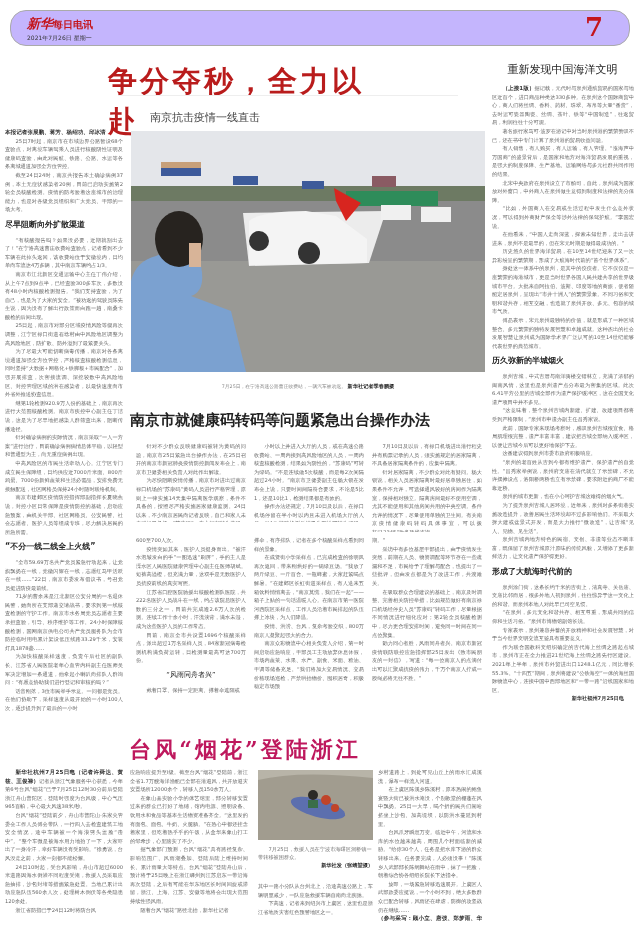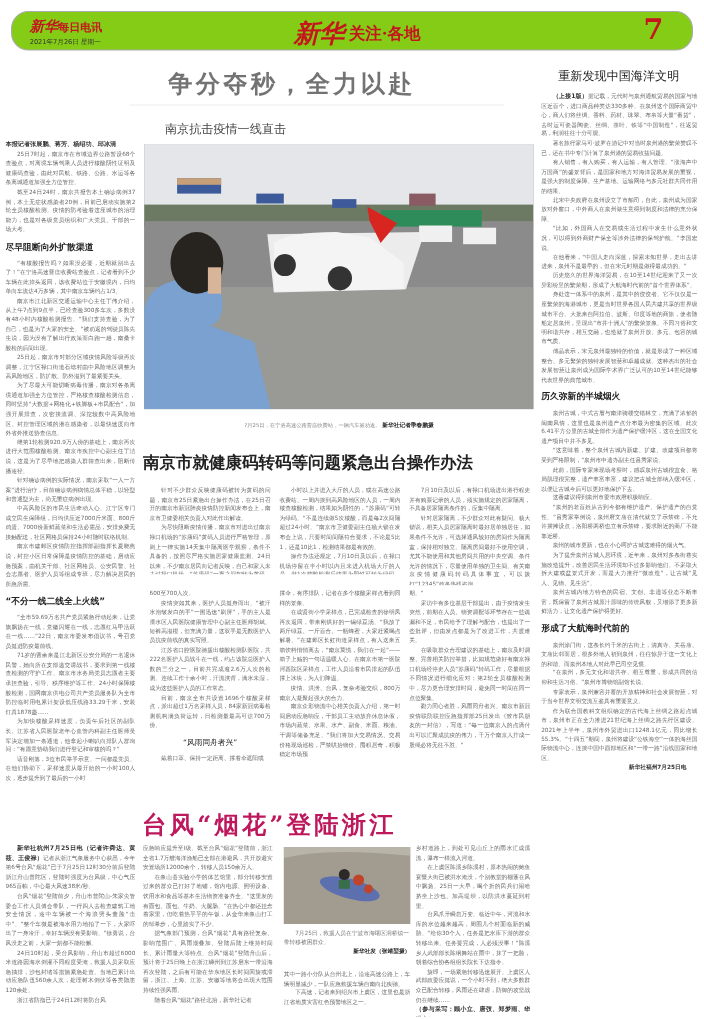--- a/index.html
+++ b/index.html
@@ -1,28 +1,28 @@
 <!DOCTYPE html>
 <html><head>
 <meta charset="utf-8">
 <style>
 *{margin:0;padding:0;box-sizing:border-box;}
 html,body{width:640px;height:926px;background:#fff;overflow:hidden;}
 body{font-family:"DejaVu Serif",serif;color:#333;position:relative;}
-.header{position:absolute;left:10px;top:10px;width:620px;height:36px;border:1px solid #aaa;border-radius:16px;background:#84cc16;}
+.header{position:absolute;left:10px;top:10px;width:620px;height:36px;border:1px solid #aaa;border-radius:16px;background:#c4b5fd;}
 .hdr-brand{position:absolute;left:16px;top:4px;}
 .hdr-brand .logo{font-family:"DejaVu Serif",serif;color:#c4161c;font-weight:bold;font-style:italic;font-size:13px;letter-spacing:0px;}
 .hdr-brand .logo small{font-size:10px;font-style:normal;}
 .hdr-brand .date{font-family:"DejaVu Sans",sans-serif;font-size:6px;color:#333;margin-top:1px;}
 .hdr-center{position:absolute;left:256px;top:4px;color:#c4161c;font-size:20px;font-weight:bold;white-space:nowrap;}
 .hdr-center .cal{font-style:italic;font-size:23px;}
 .hdr-center .sec{font-size:15px;vertical-align:3px;margin-left:4px;}
 .hdr-page{position:absolute;right:26px;top:1px;color:#c4161c;font-family:"DejaVu Serif",serif;font-weight:bold;font-size:26px;}
 
-.headline1{position:absolute;left:108px;top:62px;width:270px;text-align:right;font-size:22px;font-weight:bold;color:#737373;letter-spacing:3px;font-family:"DejaVu Serif",serif;}
+.headline1{position:absolute;left:108px;top:62px;width:270px;text-align:left;font-size:29px;font-weight:bold;color:#b91c1c;letter-spacing:3px;font-family:"DejaVu Serif",serif;}
 .subhead1{position:absolute;left:150px;top:110px;width:190px;text-align:left;font-size:11px;color:#444;font-family:"DejaVu Sans",sans-serif;}
 .divider-top{position:absolute;left:118px;top:95px;width:340px;height:1px;background:#eee;}
 
 .col{position:absolute;font-family:"DejaVu Sans",sans-serif;font-size:5.2px;line-height:8.6px;color:#666;text-align:justify;overflow:hidden;}
 .col p{text-indent:2em;}
 .byline{font-weight:bold;color:#333;font-size:5.6px;}
 .subhd{font-family:"DejaVu Sans",sans-serif;font-weight:bold;color:#222;font-size:8px;text-align:left;margin:7px 0 6px 0;}
 
 .photo1{position:absolute;left:131px;top:131px;width:354px;height:241px;overflow:hidden;background:#aaa;}
 .caption1{position:absolute;left:130px;top:383px;width:356px;text-align:center;font-size:4.8px;color:#888;font-family:"DejaVu Sans",sans-serif;}
@@ -41,23 +41,20 @@
 
 .rh-title{position:absolute;left:490px;top:62px;width:145px;text-align:center;font-family:"DejaVu Serif",serif;font-size:11px;font-weight:normal;color:#222;}
 </style>
 </head>
 <body>
 
 <div class="header">
   <div class="hdr-brand">
     <div class="logo"><span>新华</span><small>每日电讯</small></div>
     <div class="date">2021年7月26日  星期一</div>
-  </div>
-  <div class="hdr-center">
-    <span class="cal">新华</span><span class="sec">关注·各地</span>
   </div>
   <div class="hdr-page">7</div>
 </div>
 
 <div class="headline1">争分夺秒，全力以赴</div>
 <div class="divider-top"></div>
 <div class="subhead1">南京抗击疫情一线直击</div>
 
 <div class="col" style="left:5px;top:128px;width:118px;height:600px;">
   <div class="byline">本报记者张展鹏、蒋芳、杨绍功、邱冰清</div>

